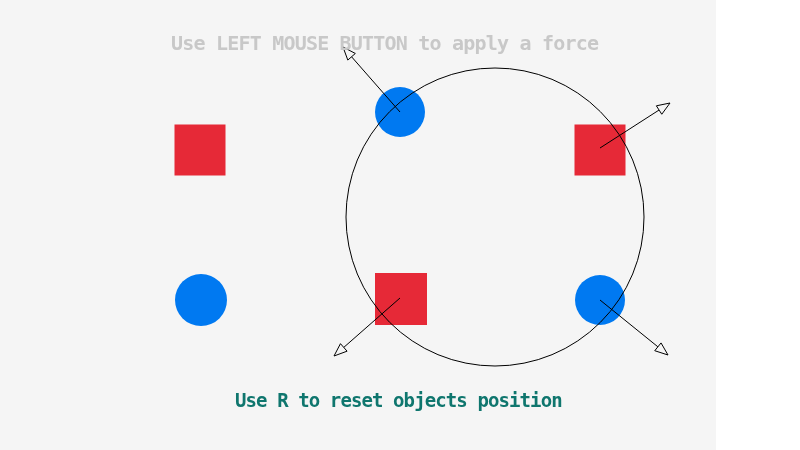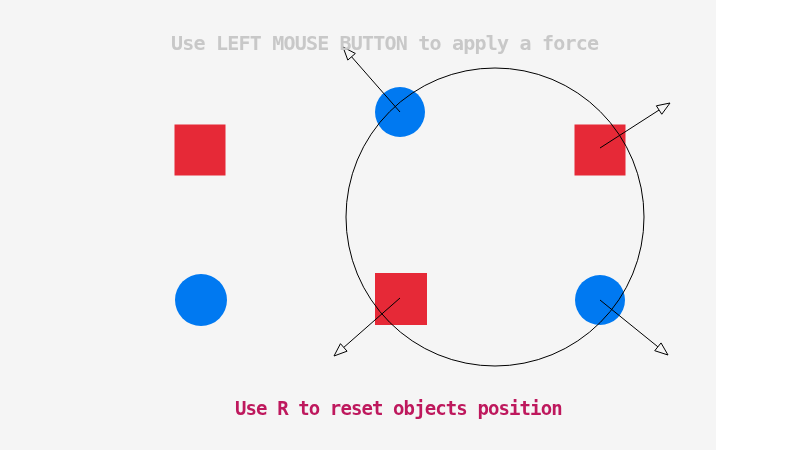--- a/index.html
+++ b/index.html
@@ -51,14 +51,14 @@
       <line x1="400" y1="112" x2="351.5712006353729" y2="56.774176163144546" stroke="#000000" stroke-width="1"></line>
       <polygon points="343,47 355.33049915965927,53.47756053415497 347.81190211108657,60.07079179213412" fill="#f5f5f5" stroke="#000000" stroke-width="1"></polygon>
       <line x1="600" y1="148" x2="659.0646798201049" y2="110.02984868707549" stroke="#000000" stroke-width="1"></line>
       <polygon points="670,103 661.7684677766723,114.23574106395826 656.3608918635374,105.82395631019271" fill="#f5f5f5" stroke="#000000" stroke-width="1"></polygon>
       <line x1="400" y1="298" x2="343.7651436798484" y2="347.41851009952717" stroke="#000000" stroke-width="1"></line>
       <polygon points="334,356 340.464570641205,343.6626856072778 347.0657167184918,351.1743345917765" fill="#f5f5f5" stroke="#000000" stroke-width="1"></polygon>
       <line x1="600" y1="300" x2="657.8923560636882" y2="346.82469975739485" stroke="#000000" stroke-width="1"></line>
       <polygon points="668,355 654.7480098165324,350.71225511751476 661.036702310844,342.93714439727495" fill="#f5f5f5" stroke="#000000" stroke-width="1"></polygon>
     </svg>
   <div class="instr instr-top" style="color: rgb(200, 200, 200);">Use LEFT MOUSE BUTTON to apply a force</div>
-  <div class="instr instr-bottom" style="color: #be185d; margin-top: 8px;">Use R to reset objects position</div>
+  <div class="instr instr-bottom" style="color: #0f766e;">Use R to reset objects position</div>
 </div>
 
 </body></html>

